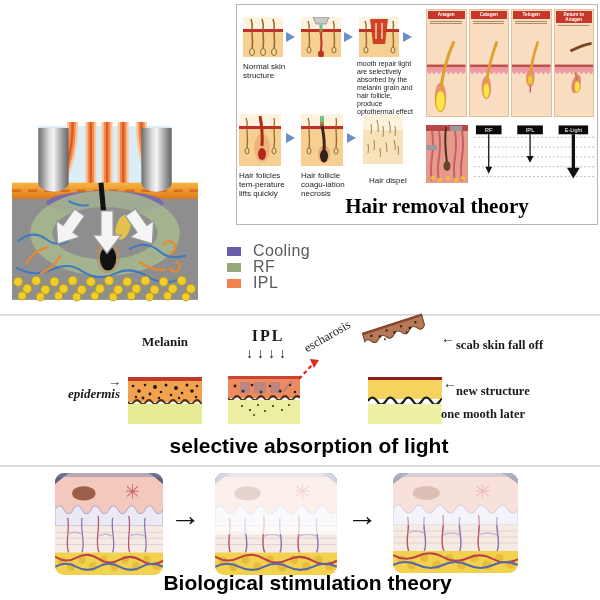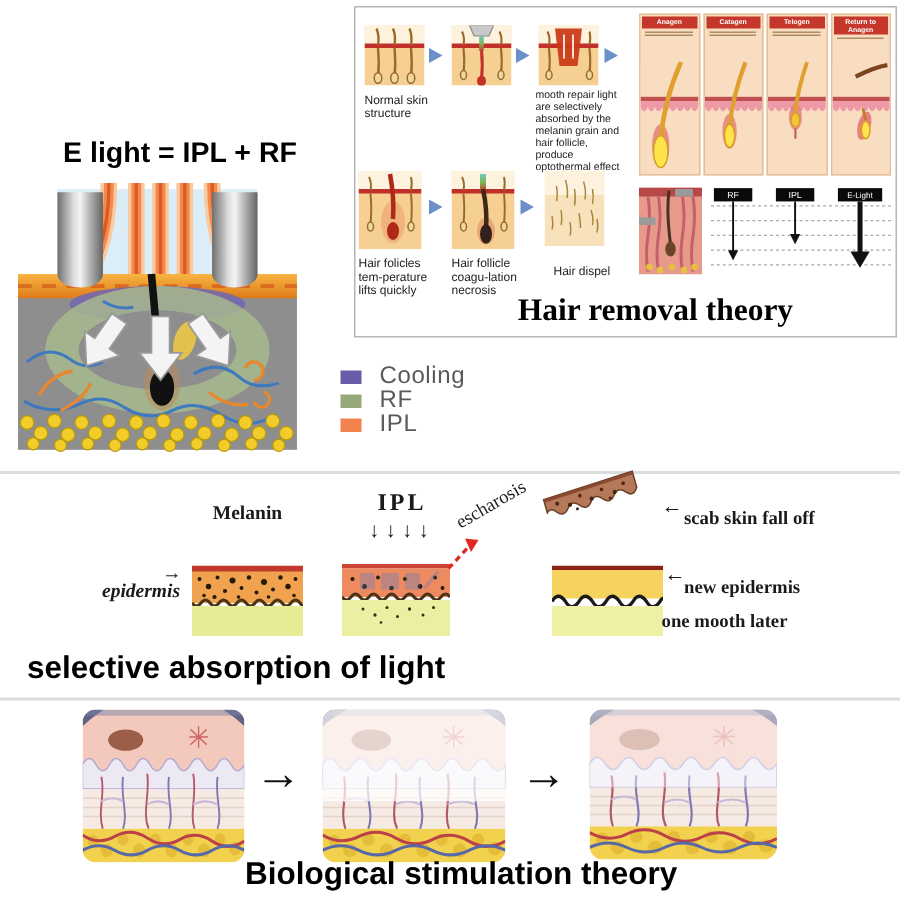--- a/index.html
+++ b/index.html
@@ -46,36 +46,35 @@
   .skinblock{position:absolute;}
   .skinblock svg{display:block;width:100%;height:100%;}
   .escharosis{left:309px;top:341px;font-family:"Liberation Serif",serif;font-size:12.5px;
     color:#222;transform:rotate(-30deg);transform-origin:left bottom;}
   .scab{left:366px;top:329px;width:66px;height:24px;transform:rotate(-16deg);
     transform-origin:left bottom;}
   .mid-arrow{font-family:"Liberation Serif",serif;font-weight:bold;font-size:14px;}
   .scab-label{left:456px;top:338px;font-size:12.5px;}
   .newepi-label{left:456px;top:384px;font-size:12.5px;}
   .week-label{left:441px;top:407px;font-size:12.5px;}
-  .absorb-title{left:0;right:0;top:434px;padding-left:18px;
+  .absorb-title{left:0;right:0;top:434px;text-align:center;padding-left:18px;
     font-size:21px;font-weight:bold;color:#000;}
 
   
   .bioimg{position:absolute;border-radius:9px;overflow:hidden;}
   .bioimg svg{display:block;width:100%;height:100%;}
   .bio-arrow{position:absolute;font-size:31px;font-weight:bold;color:#111;}
   .bio-title{left:0;right:0;top:571px;text-align:center;padding-left:15px;
     font-size:21px;font-weight:bold;color:#000;}
 </style>
 </head>
 <body>
 
 <div class="page">
 
-  <div class="abs elight-title">E light = IPL + RF</div>
 
   <div class="abs device">
     <svg viewBox="0 0 188 182">
       <defs>
         <linearGradient id="cyl" x1="0" y1="0" x2="1" y2="0">
           <stop offset="0" stop-color="#6e6e6e"></stop>
             <stop offset=".35" stop-color="#dcdcdc"></stop>
           <stop offset=".5" stop-color="#f4f4f4"></stop>
             <stop offset=".72" stop-color="#b2b2b2"></stop>
           <stop offset="1" stop-color="#646464"></stop>
@@ -539,21 +538,21 @@
 
   <div class="skinblock" style="left:368px;top:377px;width:74px;height:47px">
     <svg viewBox="0 0 74 47">
       <rect width="74" height="3" fill="#8a2418"></rect>
       <rect y="3" width="74" height="19" fill="#f6d35e"></rect>
       <path d="M0,24 q4,-7 9,0 q4,7 9,0 q4,-7 9,0 q4,7 9,0 q4,-7 9,0 q4,7 9,0 q4,-7 9,0 q4,7 9,0 q1,-2 2,-2" stroke="#1a1a1a" stroke-width="2.2" fill="none"></path>
       <rect y="27" width="74" height="20" fill="#eef0a4"></rect>
     </svg>
   </div>
   <div class="abs serifb mid-arrow" style="left:443px;top:376px">←</div>
-  <div class="abs serifb newepi-label">new epidermis</div>
+  <div class="abs serifb newepi-label">new structure</div>
   <div class="abs serifb week-label">one mooth later</div>
 
   <div class="abs absorb-title">selective absorption of light</div>
 
   <div class="divider" style="top:465px"></div>
 
   <div class="bioimg" style="left:55px;top:473px;width:108px;height:102px">
     <svg viewBox="0 0 120 100" preserveAspectRatio="none">
       <rect width="120" height="100" fill="#f8efe8"></rect>
       <rect width="120" height="46" fill="#f3c9be"></rect>

